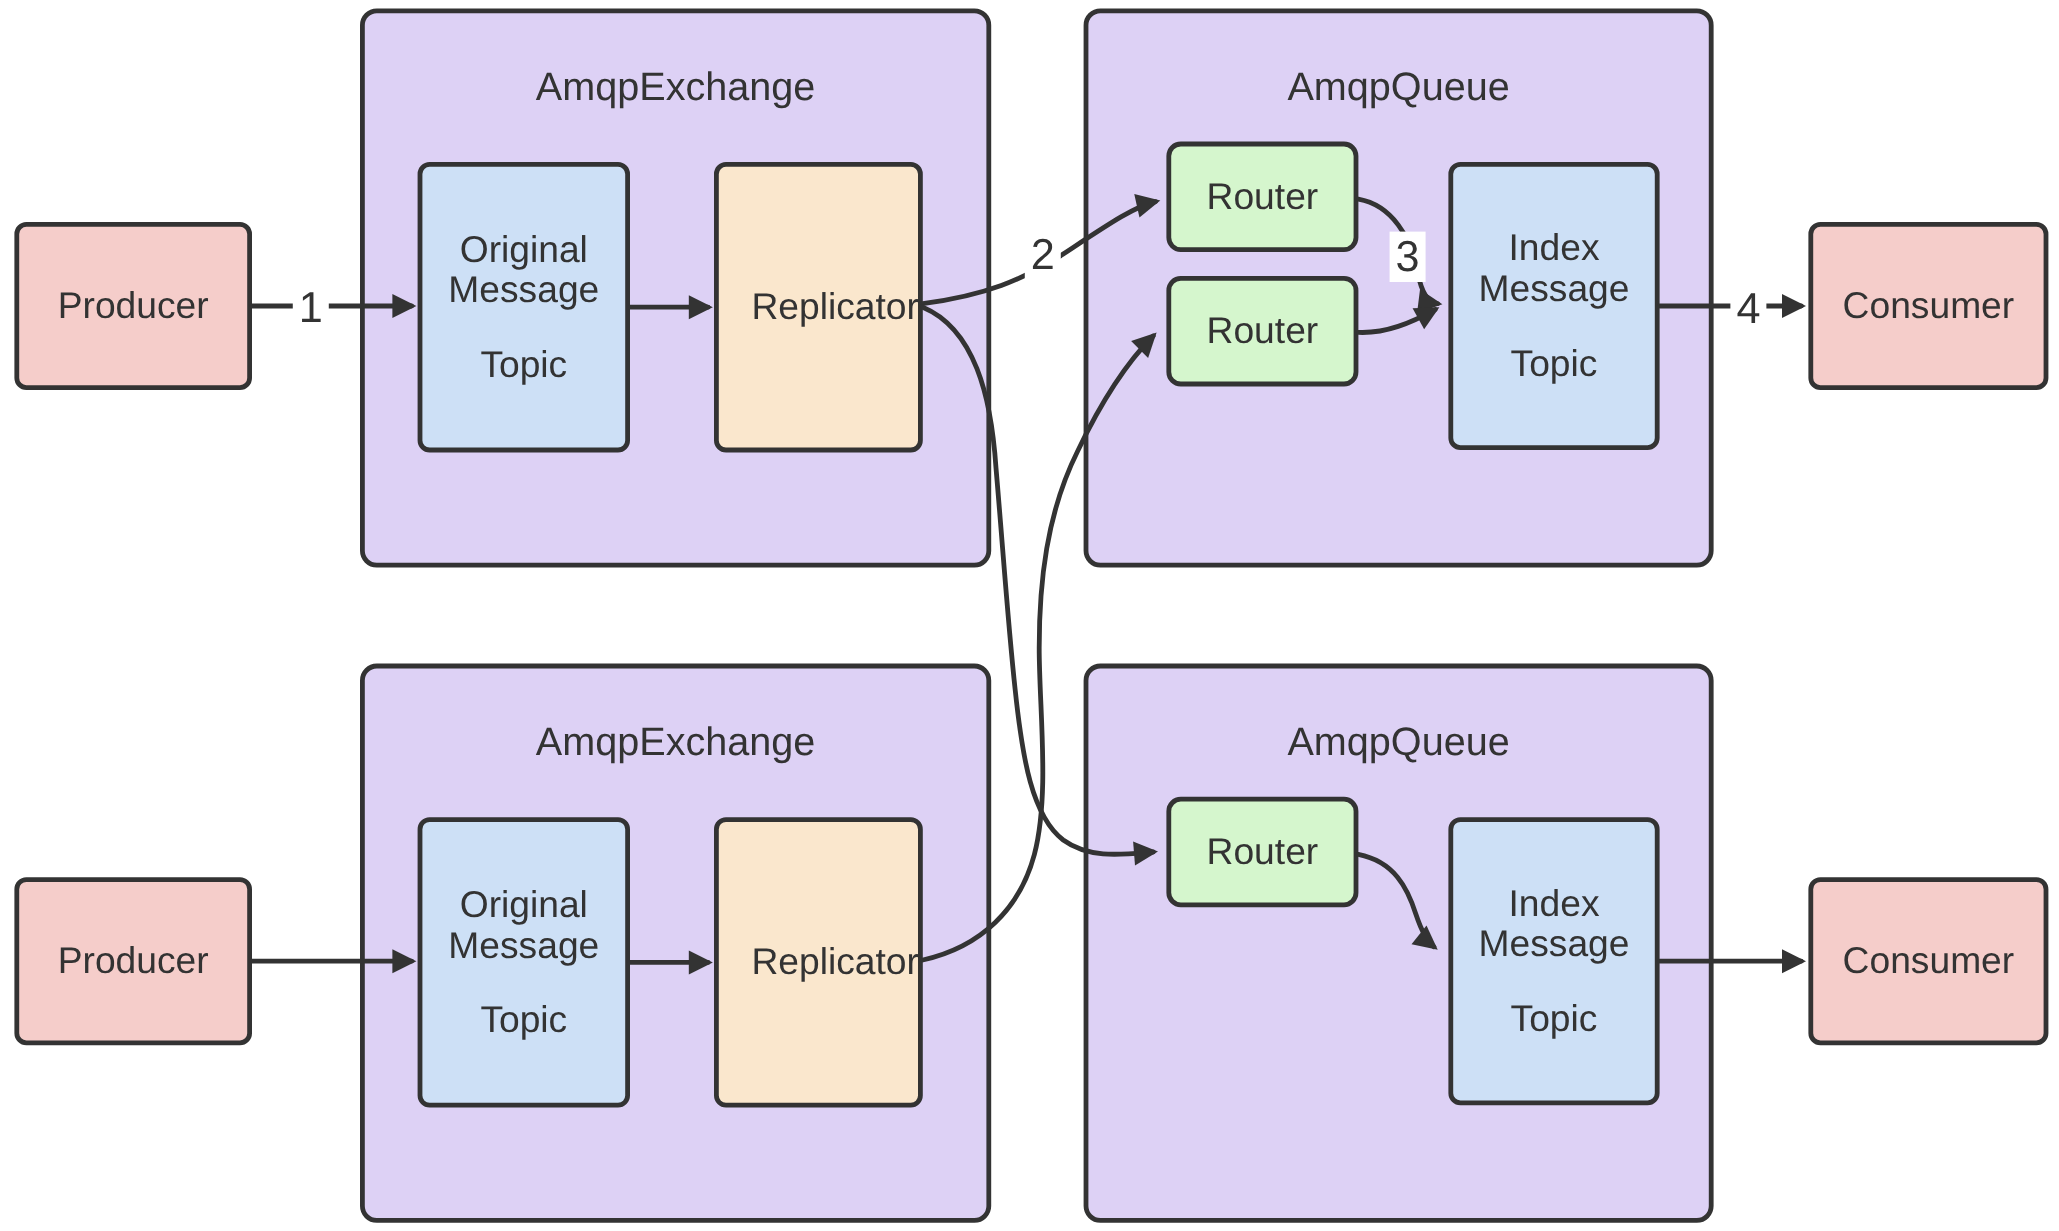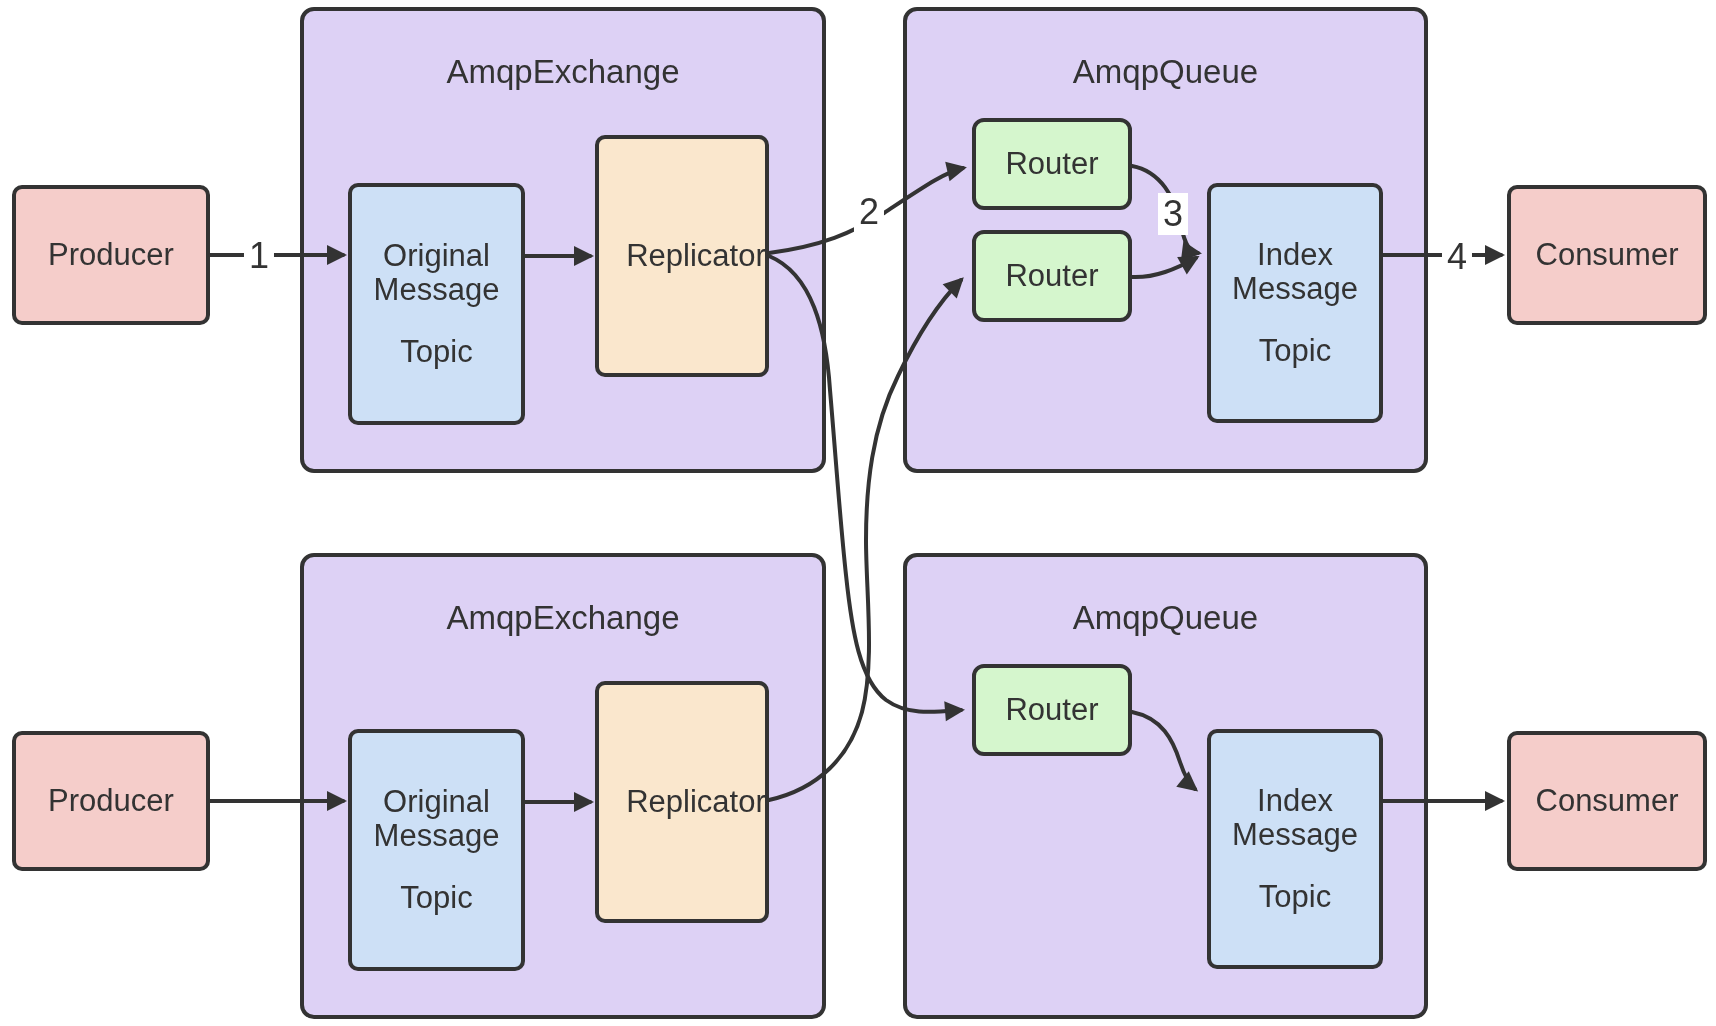--- a/index.html
+++ b/index.html
@@ -45,21 +45,21 @@
     box-sizing: border-box;
     display: flex;
     align-items: center;
     justify-content: center;
     text-align: center;
     font-size: 31px;
     line-height: 34px;
     z-index: 3;
   }
   .node.pink   { background: var(--endpoint); }
-  .node.blue   { background: var(--message); margin-top: 48px; }
+  .node.blue   { background: var(--message); }
   .node.orange { background: var(--replicator); padding-left: 28px; }
   .node.green  { background: var(--router); border-radius: 12px; }
   .node.multiline { flex-direction: column; }
   .line-spacer { height: 28px; }
   svg.edges {
     position: absolute;
     left: 0; top: 0;
     z-index: 5;
     pointer-events: none;
   }

